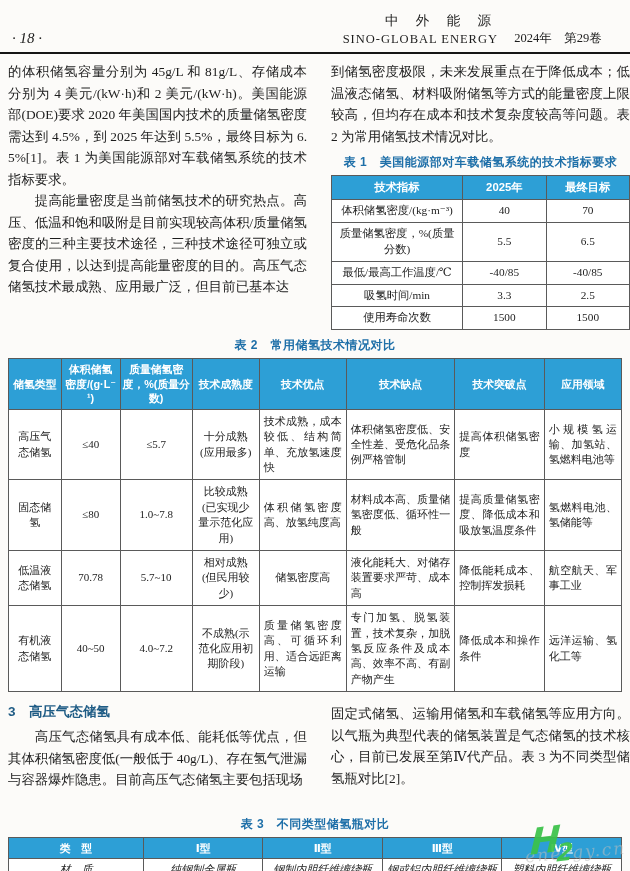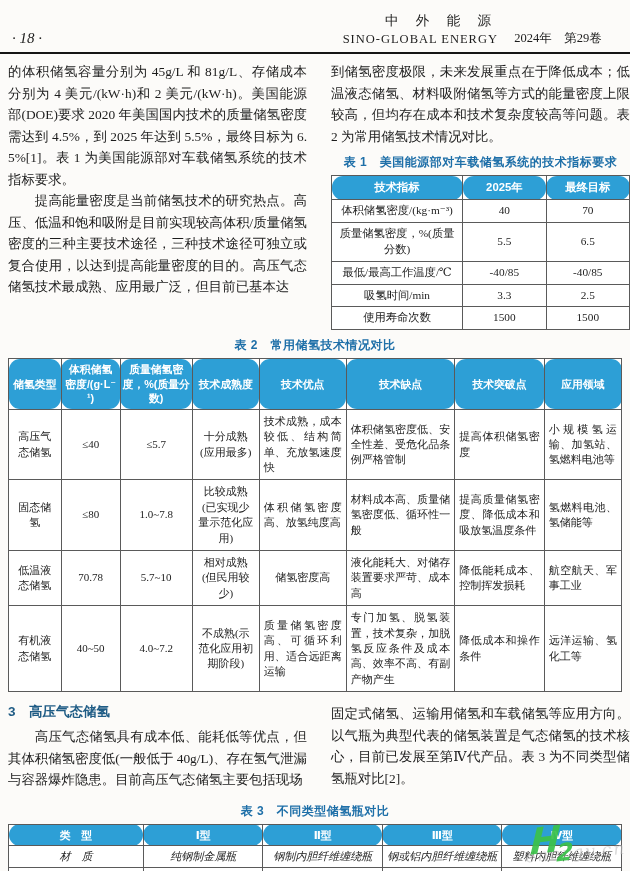--- a/index.html
+++ b/index.html
@@ -43,21 +43,21 @@
     font-weight:bold;font-size:12px;
     margin:7px 0 4px 0;letter-spacing:.5px;
   }
   table{border-collapse:collapse;width:100%;table-layout:fixed;background:#fff;}
   th,td{border:.8px solid #5a5a5a;word-break:break-all;vertical-align:middle;}
   table{border:1.2px solid #2f2f2f;}
   th{
     background:var(--hdr-bg);color:#fff;
     font-family:"Liberation Sans","DejaVu Sans",sans-serif;
     font-weight:bold;font-size:10.8px;line-height:1.35;
-    padding:3px 2px;text-align:center;border-radius:11px;
+    padding:3px 2px;text-align:center;
   }
   td{font-size:11px;line-height:1.4;text-align:center;}
   .t1 td{padding:3px 3px;font-size:11.3px;}
   .t1 th{font-size:11.3px;padding:4px 2px;}
   .t2 td{padding:4px 4px;}
   .t2 td:nth-child(n+5){text-align:justify;}
   .t2 td:nth-child(n+5).short{text-align:center;}
   .t3 td{padding:2.8px 3px;font-style:italic;}
   .t3{border-bottom:2px solid #222;}
   
@@ -225,21 +225,21 @@
     <div class="cols">
       <div class="col">
         <h3 class="section-heading">3　高压气态储氢</h3>
         <p class="body indent">高压气态储氢具有成本低、能耗低等优点，但其体积储氢密度低(一般低于 40g/L)、存在氢气泄漏与容器爆炸隐患。目前高压气态储氢主要包括现场</p>
       </div>
       <div class="col">
         <p class="body sec-right">固定式储氢、运输用储氢和车载储氢等应用方向。以气瓶为典型代表的储氢装置是气态储氢的技术核心，目前已发展至第Ⅳ代产品。表 3 为不同类型储氢瓶对比[2]。</p>
       </div>
     </div>
 
-    <div class="tbl-title" style="margin-top:12px">表 3　不同类型储氢瓶对比</div>
+    <div class="tbl-title" style="margin-top:25px">表 3　不同类型储氢瓶对比</div>
     <table class="t3">
       <colgroup>
         <col style="width:22%">
           <col style="width:19.5%">
           <col style="width:19.5%">
           <col style="width:19.5%">
           <col style="width:19.5%">
       </colgroup>
     <thead>
           <tr>

